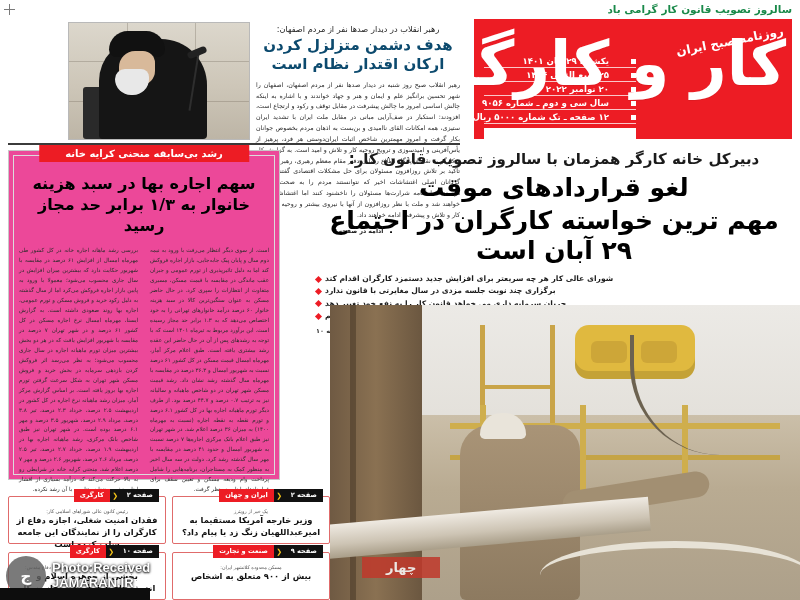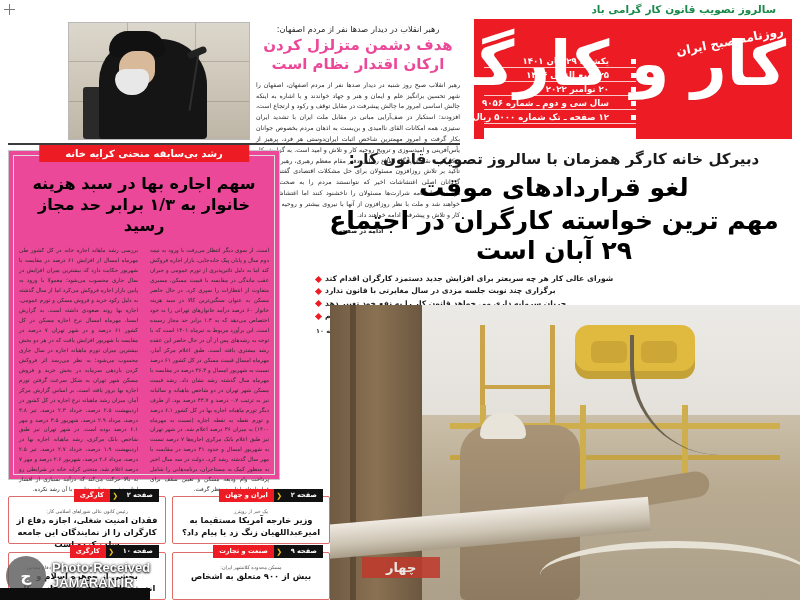--- a/index.html
+++ b/index.html
@@ -14,21 +14,21 @@
   .page{position:relative;width:800px;height:600px;box-sizing:border-box;}
 
   
   .crop-mark{position:absolute;left:4px;top:4px;width:11px;height:11px;}
   .crop-mark:before,.crop-mark:after{content:"";position:absolute;background:#7a7a7a;}
   .crop-mark:before{left:5px;top:0;width:1px;height:11px;}
   .crop-mark:after{left:0;top:5px;width:11px;height:1px;}
 
   
   .tagline{
-    position:absolute;right:24px;top:3px;
+    position:absolute;right:8px;top:3px;
     font-size:10.5px;font-weight:bold;color:#1a8a4a;
     letter-spacing:.2px;white-space:nowrap;
   }
 
   
   .masthead{
     position:absolute;right:8px;top:19px;width:318px;height:120px;
     background:#ED1C24;overflow:hidden;
   }
   .mh-sub{
@@ -97,21 +97,21 @@
   }
   .lp-mic{position:absolute;left:124px;top:30px;width:2px;height:58px;background:#2e2e2e;transform:rotate(9deg);}
   .lp-mic-h{position:absolute;left:118px;top:26px;width:20px;height:7px;background:#222;border-radius:4px;transform:rotate(-22deg);}
 
   .lead-text{position:absolute;right:0;top:0;width:204px;}
   .kicker{
     font-size:8.2px;color:#222;text-align:center;margin:4px 0 2px;font-weight:normal;
   }
   .lead-head{
     font-size:15px;font-weight:bold;text-align:center;line-height:1.25;
-    margin:0 0 4px;color:#ec4899;
+    margin:0 0 4px;color:#0c4a6e;
   }
   .lead-body{
     font-size:6.3px;line-height:1.72;text-align:justify;color:#2a2a2a;
   }
   .cont{display:block;text-align:center;font-weight:bold;font-size:6.2px;margin-top:2px;}
 
   .lead-rule{position:absolute;left:8px;top:143px;width:452px;height:2px;background:#3b3b3b;}
 
   
   .mainhead{position:absolute;right:8px;top:150px;width:476px;}

